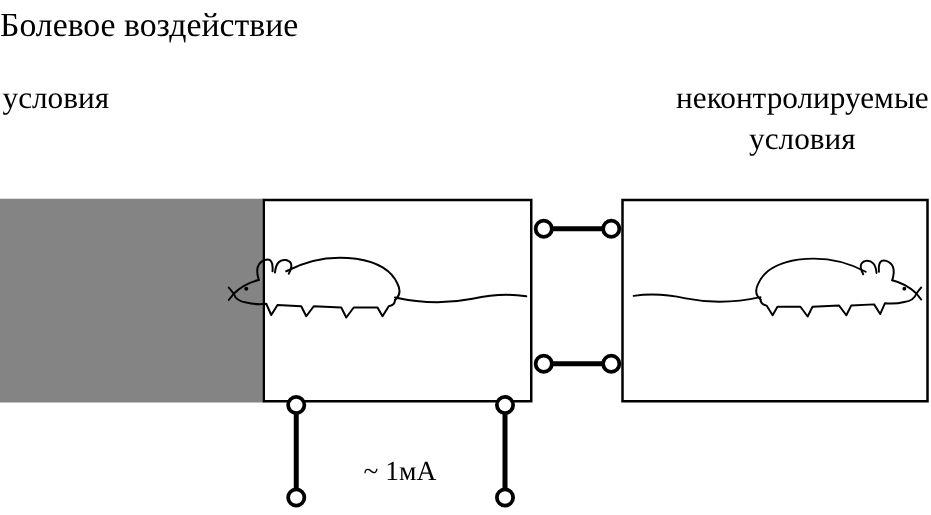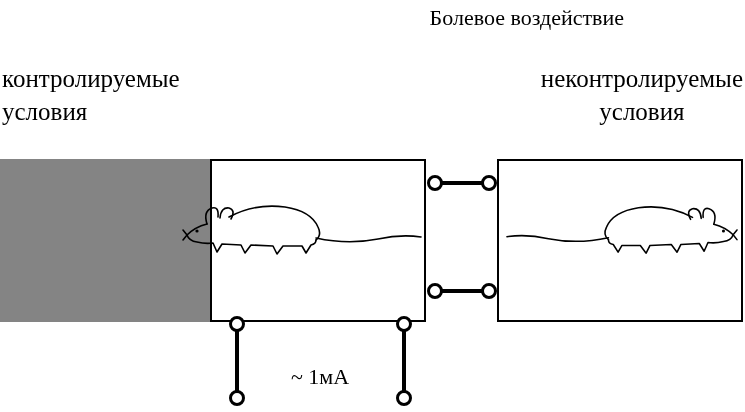--- a/index.html
+++ b/index.html
@@ -6,21 +6,21 @@
   html,body { width:745px; height:412px; }
   body {
     position:relative;
     background:#ffffff;
     color:#000;
     font-family:"Liberation Serif", serif;
     overflow:hidden;
   }
   .abs { position:absolute; }
 
-  #title { top:5px; left:0; width:624px; text-align:right; font-size:22px; }
+  #title { top:5px; left:0; width:624px; text-align:left; font-size:27px; }
 
   .cond-label { top:62px; font-size:25px; line-height:33px; }
   #label-left  { left:2px;  text-align:left; }
   #label-right { right:2px; text-align:center; }
 
   #gray-panel { left:0; top:159px; width:212px; height:163px; background:#848484; }
 
   .chamber { top:159px; height:163px; background:#ffffff; border:2px solid #000; }
   #chamber-left  { left:210px; width:216px; }
   #chamber-right { left:497px; width:246px; }
@@ -59,21 +59,20 @@
       <path d="M4,38 Q6,44 14,45 Q22,47 30,46 L34,55 L39,47 L58,48 L62,56 L68,48 L90,49 L94,57 L100,49 L119,49 L123,56 L128,48 Q133,47 133,43"></path>
       <path d="M133,41 Q165,48 195,42 Q218,37 238,40"></path>
       <circle cx="14" cy="34" r="1.6" fill="#000" stroke="none"></circle>
     </g>
   </defs>
 </svg>
 
 <div class="abs" id="title">Болевое воздействие</div>
 
 <div class="abs cond-label" id="label-left">
-  <div>контролируемые</div>
   <div>условия</div>
 </div>
 <div class="abs cond-label" id="label-right">
   <div>неконтролируемые</div>
   <div>условия</div>
 </div>
 
 <div class="abs" id="gray-panel"></div>
 <div class="abs chamber" id="chamber-left"></div>
 <div class="abs chamber" id="chamber-right"></div>

